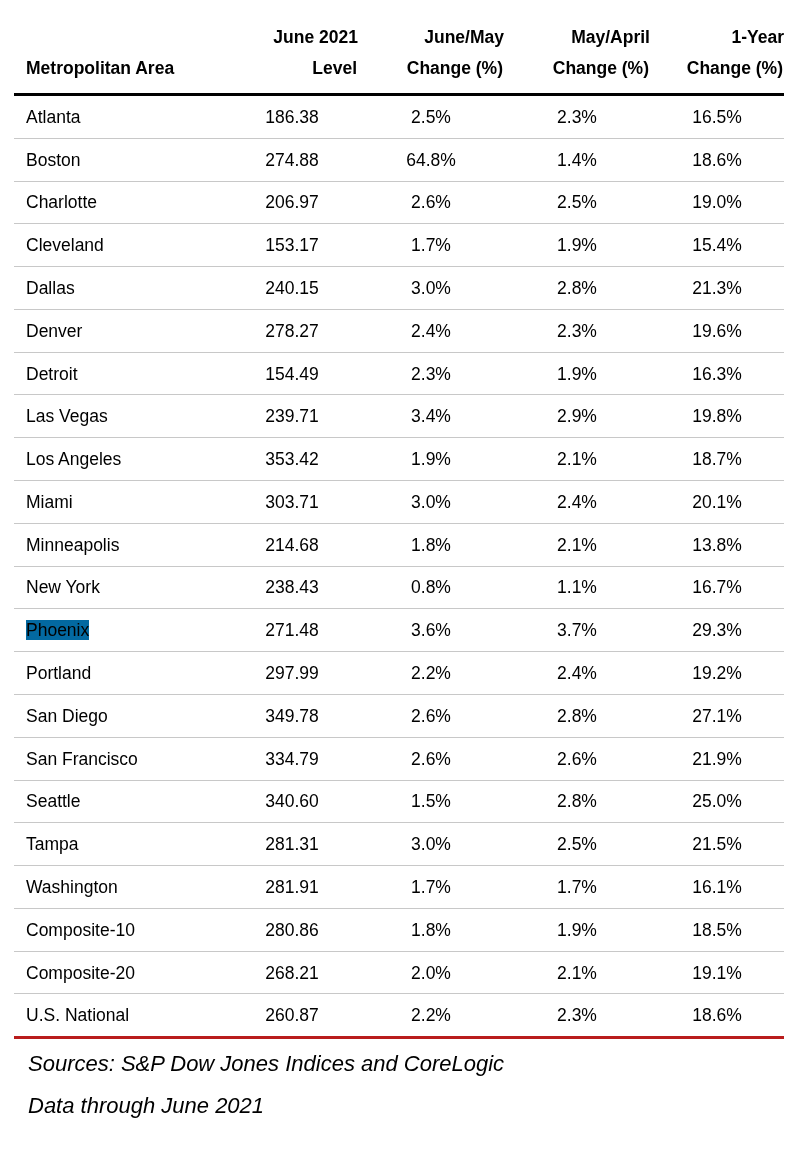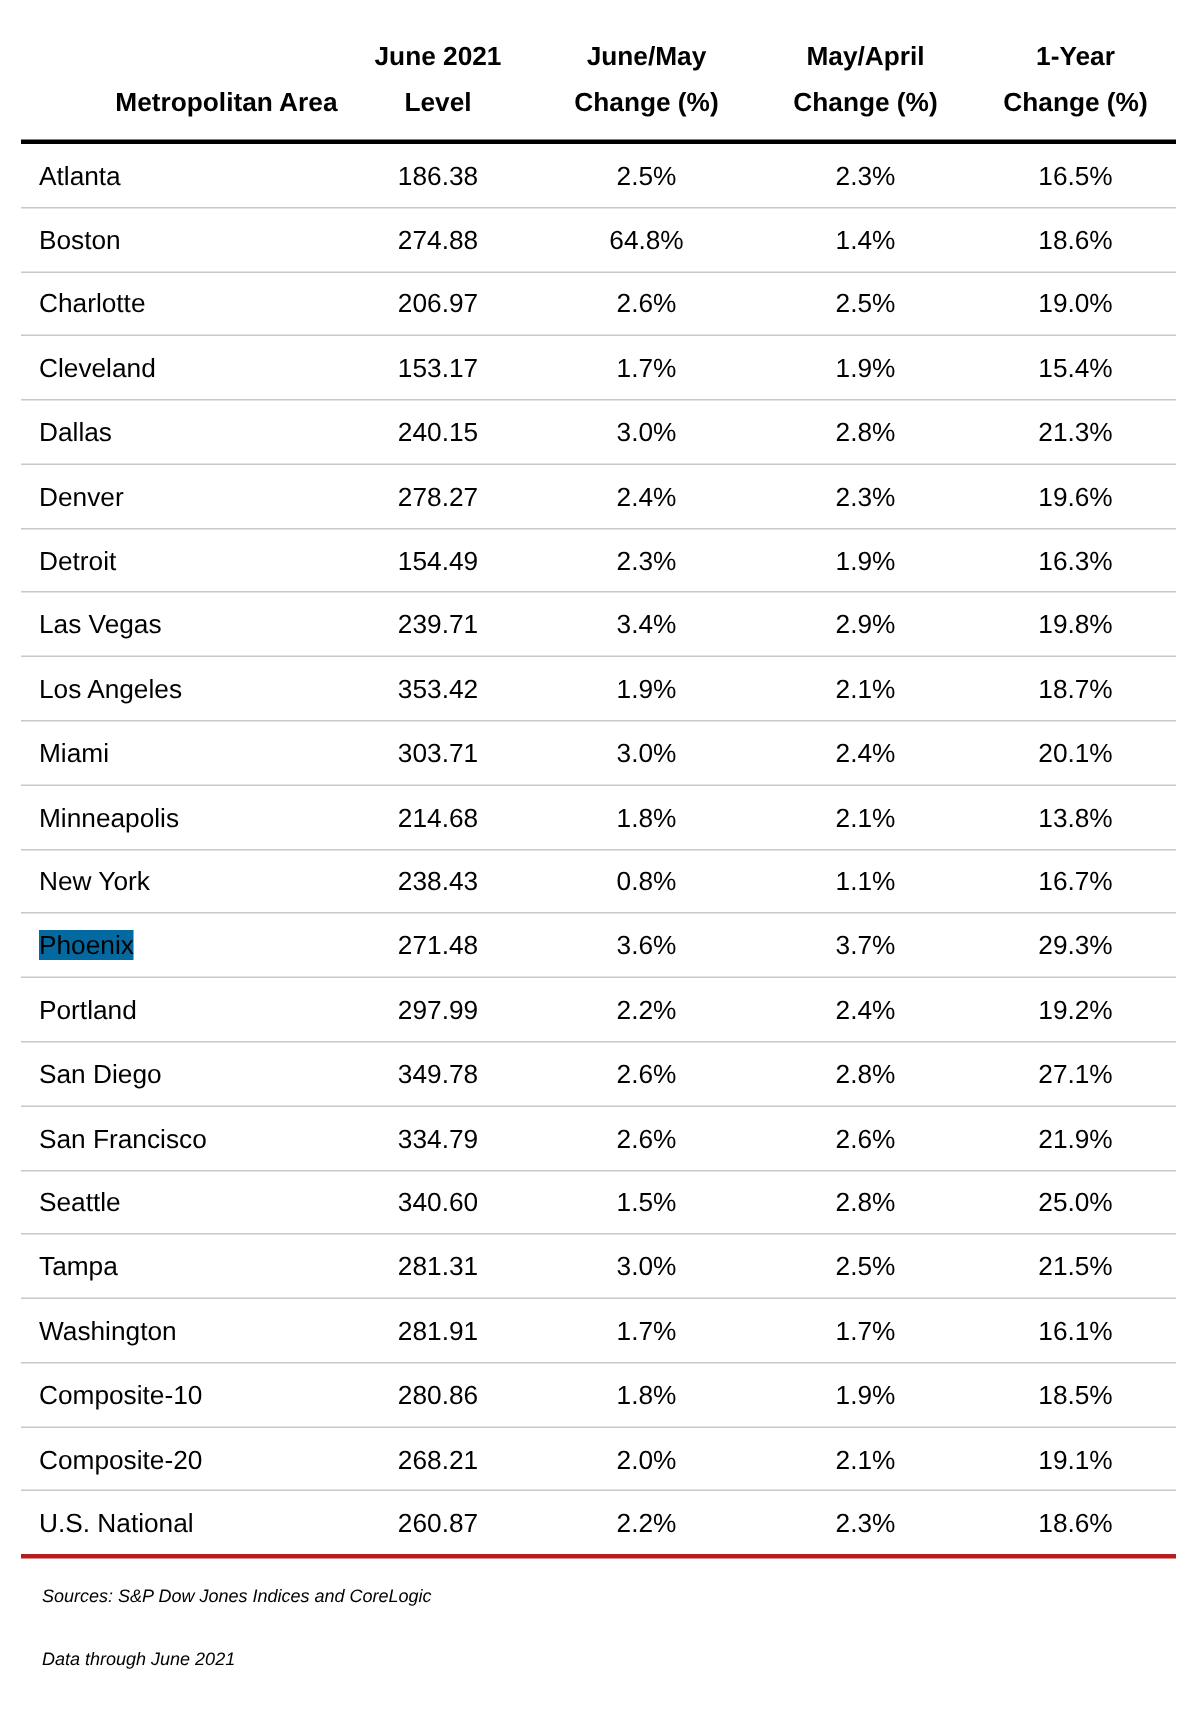--- a/index.html
+++ b/index.html
@@ -35,25 +35,25 @@
   thead th {
     font-weight: bold;
     font-size: 17.5px;
     padding: 0;
     vertical-align: bottom;
   }
   .head-cell {
     font-weight: bold;
     font-size: 17.5px;
     line-height: 30px;
-    text-align: center;
+    text-align: right;
     white-space: nowrap;
   }
   .head-cell.left {
-    text-align: right;
+    text-align: left;
     padding-left: 12px;
   }
   .head-row-top .head-cell {
     padding-top: 12px;
   }
   .head-row-bottom .head-cell {
     padding-bottom: 10px;
   }
   .thick-bottom td {
     border-bottom: 3px solid #000000;
@@ -77,21 +77,21 @@
   }
   .hl {
     background: #0369a1;
   }
   .footnotes {
     margin-top: 14px;
     padding-left: 14px;
   }
   .footnote {
     font-style: italic;
-    font-size: 12px;
+    font-size: 22px;
     line-height: 22px;
     margin-bottom: 20px;
   }
 </style>
 </head>
 <body>
 
 <div class="page">
 
   <table class="hpi">

